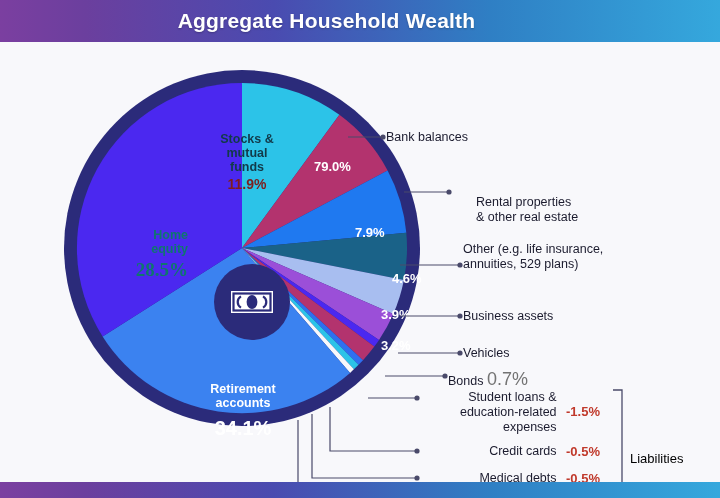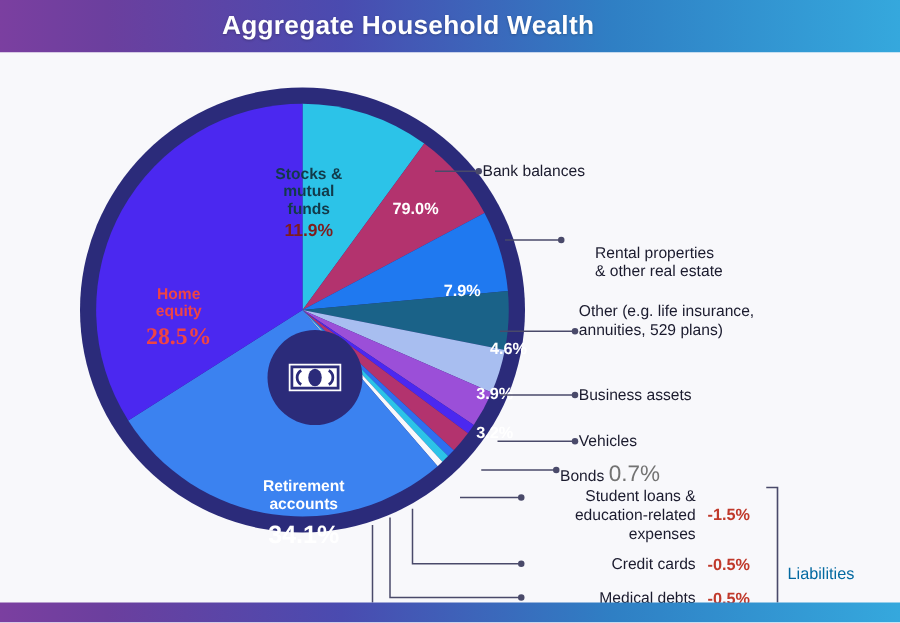--- a/index.html
+++ b/index.html
@@ -34,21 +34,21 @@
   
   .slice-label{
     position:absolute;text-align:center;line-height:1.12;
     font-weight:bold;pointer-events:none;
   }
   .slice-label .nm{display:block;font-weight:bold;}
   .slice-label .pc{display:block;font-weight:bold;margin-top:3px;}
 
   #lbl-stocks{left:192px;top:90px;width:110px;color:#123a4a;font-size:12.5px;}
   #lbl-stocks .pc{font-size:14px;color:#7f1d1d;}
-  #lbl-home{left:98px;top:186px;width:90px;color:#ef4444;font-size:12.5px;}
+  #lbl-home{left:98px;top:186px;width:90px;color:#0f766e;font-size:12.5px;text-align:right;}
   #lbl-home .pc{font-size:19px;font-family:Liberation Serif, serif;}
   #lbl-ret{left:178px;top:340px;width:130px;color:#ffffff;font-size:12.5px;}
   #lbl-ret .pc{font-size:20px;margin-top:7px;}
 
   .pc-only{position:absolute;font-weight:bold;color:#ffffff;font-size:13px;pointer-events:none;}
   #pc-bank{left:314px;top:117px;}
   #pc-rental{left:355px;top:183px;}
   #pc-other{left:392px;top:229px;}
   #pc-biz{left:381px;top:265px;}
   #pc-veh{left:381px;top:296px;}
@@ -78,21 +78,21 @@
 
   #li-student{left:420px;top:348px;width:180px;text-align:right;}
   #li-student .txt{width:110px;}
   #li-credit{left:420px;top:402px;width:180px;text-align:right;}
   #li-credit .txt{width:108px;}
   #li-medical{left:420px;top:429px;width:180px;text-align:right;}
   #li-medical .txt{width:108px;}
   #li-unsecured{left:404px;top:455px;width:196px;text-align:right;}
   #li-unsecured .txt{width:124px;}
 
-  #liab-title{position:absolute;left:630px;top:409px;font-size:13px;color:#0369a1;}
+  #liab-title{position:absolute;left:630px;top:409px;font-size:13px;color:#000000;}
 
   #leaders{position:absolute;left:0;top:0;width:720px;height:440px;pointer-events:none;}
 </style>
 </head>
 <body>
 
 <div id="root">
 
   <div class="bar" id="header-bar"></div>
   <div id="header-title">Aggregate Household Wealth</div>

